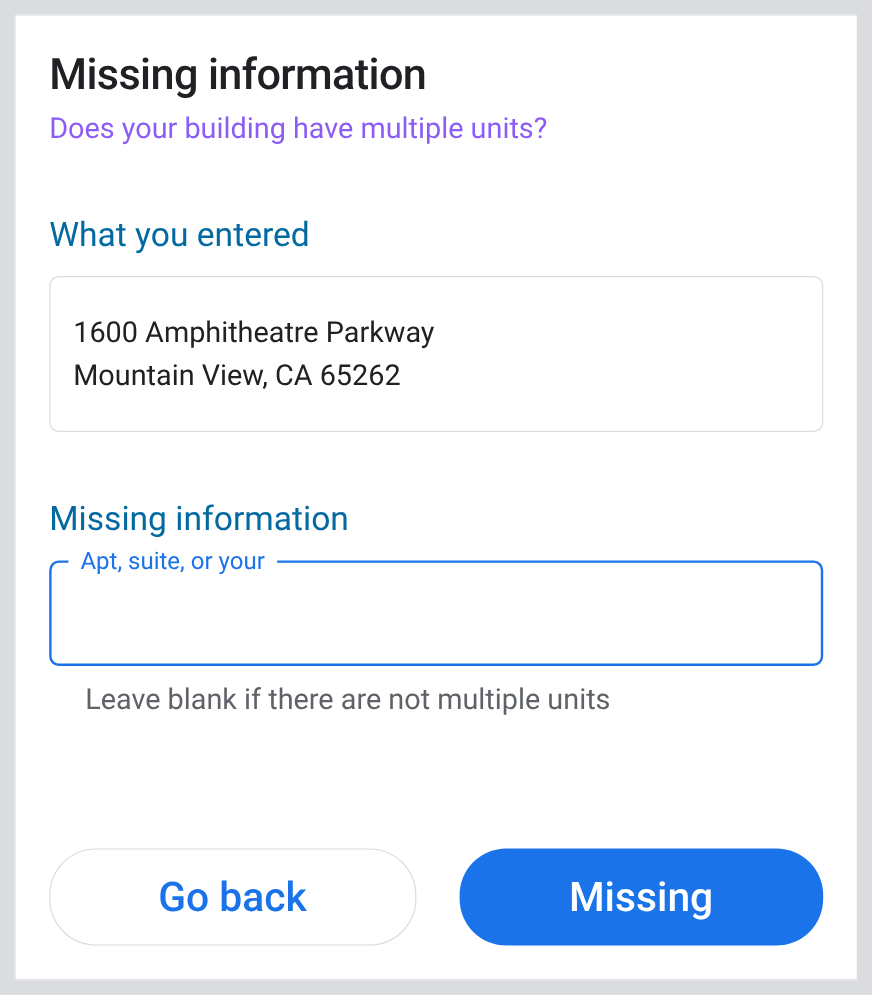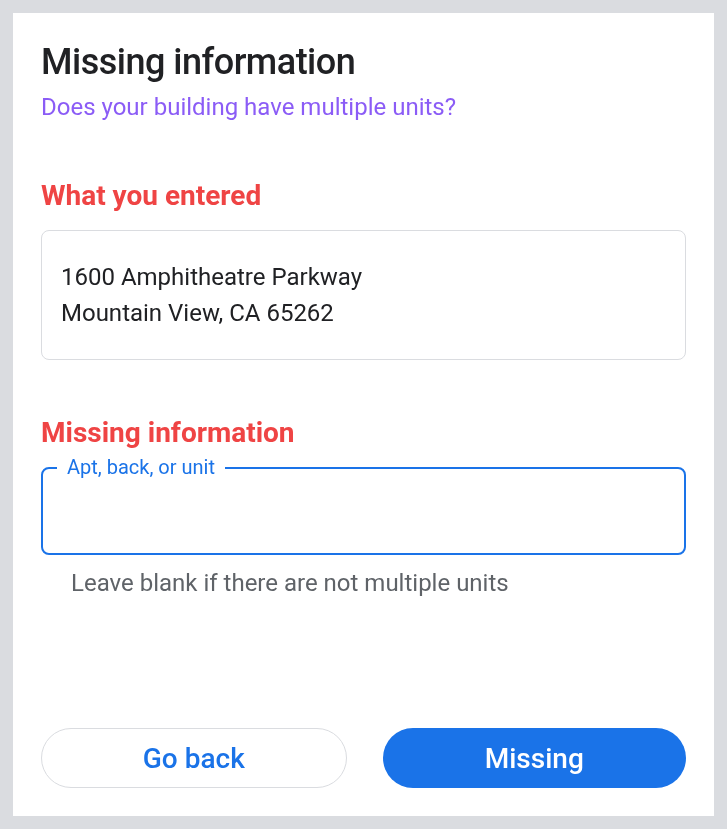--- a/index.html
+++ b/index.html
@@ -30,22 +30,22 @@
       margin-bottom: 10px;
     }
     .subtitle {
       font-size: 24px;
       color: #8b5cf6;
       font-weight: 400;
       margin-bottom: 58px;
     }
     .section-heading {
       font-size: 28px;
-      color: #ef4444;
-      font-weight: 700;
+      color: #0369a1;
+      font-weight: 400;
       margin-bottom: 18px;
     }
     .entered-box {
       border: 1px solid #dadce0;
       border-radius: 8px;
       padding: 28px 19px;
       margin-bottom: 56px;
     }
     .entered-line {
       font-size: 24px;
@@ -82,23 +82,23 @@
       padding-left: 30px;
       margin-bottom: 21px;
     }
     .button-row {
       display: flex;
       gap: 36px;
       margin-top: auto;
     }
     .btn {
       flex: 1;
-      height: 60px;
+      height: 81px;
       border-radius: 39px;
-      font-size: 28px;
+      font-size: 34px;
       font-weight: 500;
       cursor: pointer;
       font-family: inherit;
       border: none;
     }
     .btn-outline {
       background: #fff;
       border: 1px solid #dadce0;
       color: #1a73e8;
     }
@@ -115,21 +115,21 @@
   <p class="subtitle">Does your building have multiple units?</p>
 
   <h2 class="section-heading">What you entered</h2>
   <div class="entered-box">
     <div class="entered-line">1600 Amphitheatre Parkway</div>
     <div class="entered-line">Mountain View, CA 65262</div>
   </div>
 
   <h2 class="section-heading">Missing information</h2>
   <div class="field-wrap">
-    <span class="field-label">Apt, back, or unit</span>
+    <span class="field-label">Apt, suite, or your</span>
     <input type="text" class="field-input" autofocus="" value="" style="">
   </div>
   <div class="field-hint">Leave blank if there are not multiple units</div>
 
   <div class="button-row">
     <button class="btn btn-outline">Go back</button>
     <button class="btn btn-primary">Missing</button>
   </div>
 </div>
 

